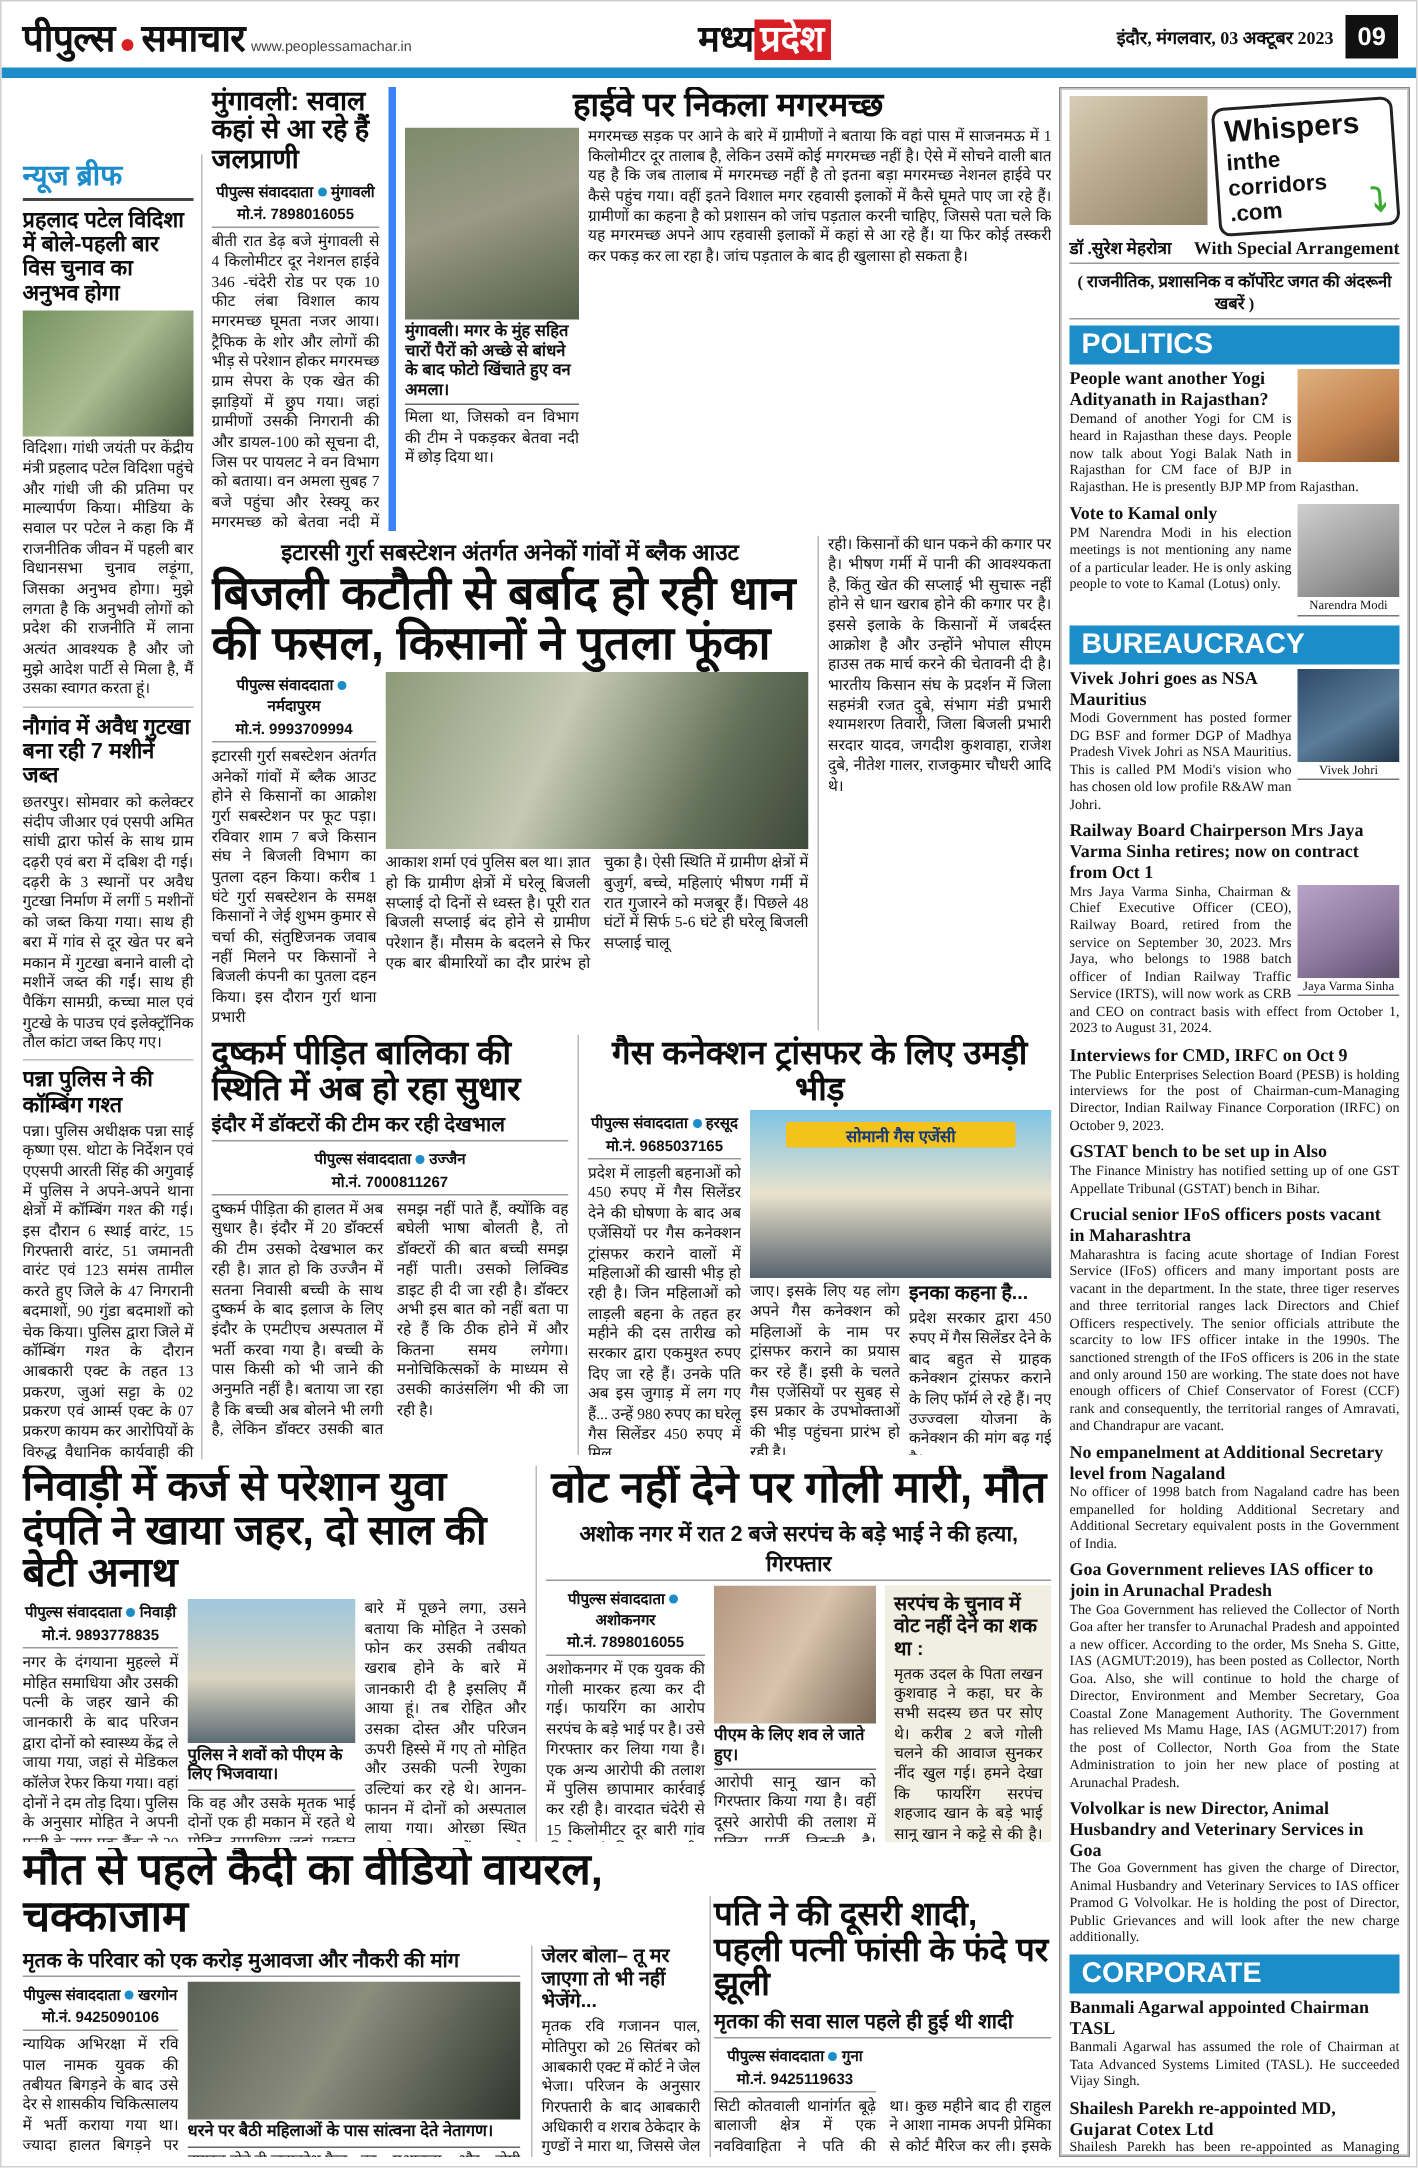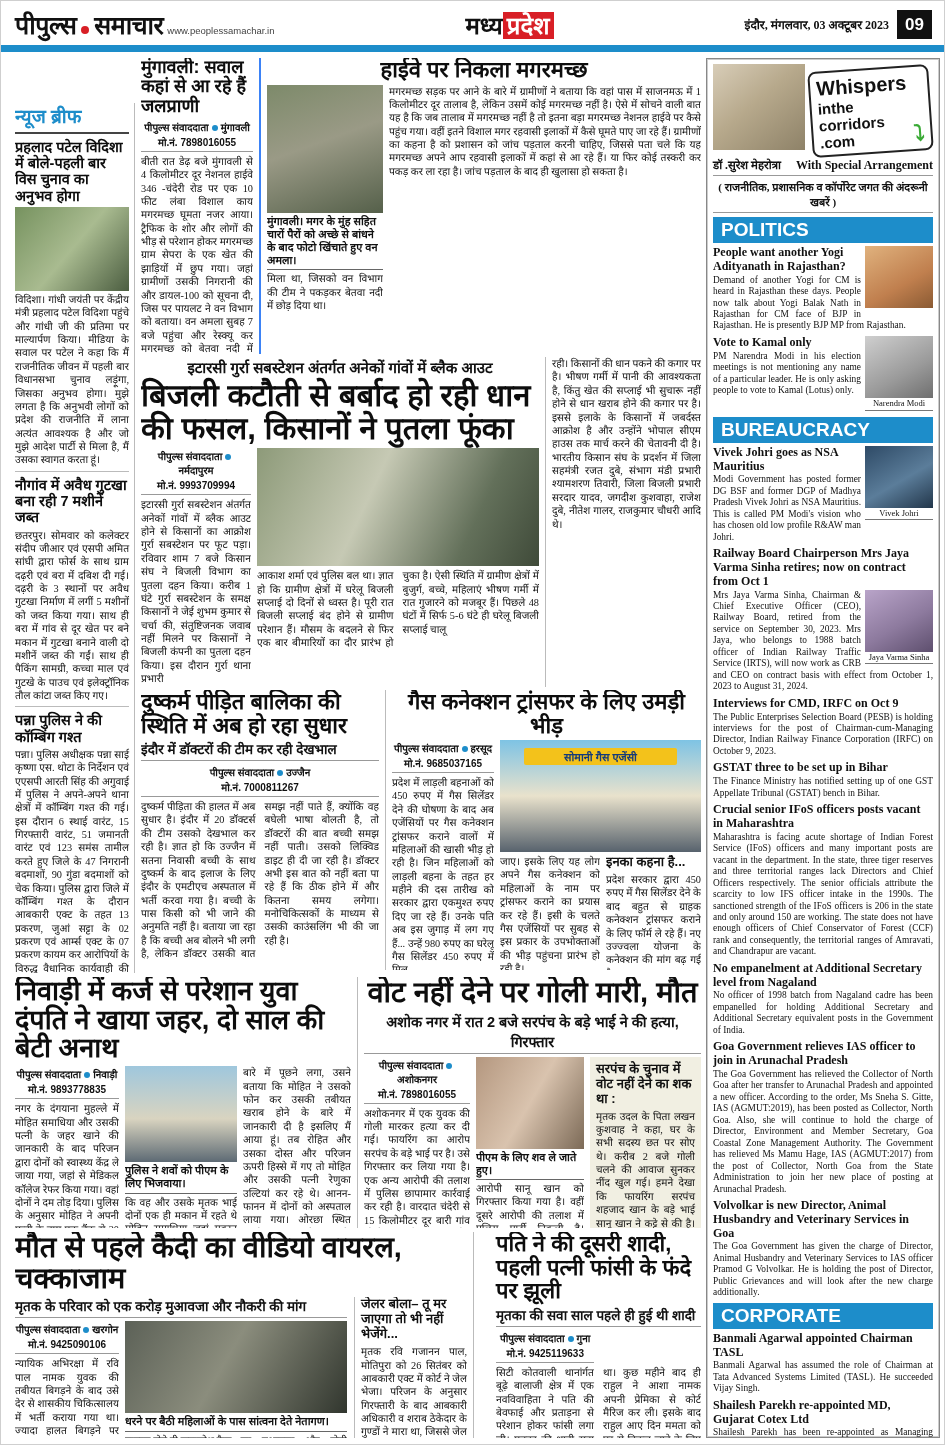--- a/index.html
+++ b/index.html
@@ -143,21 +143,21 @@
 
           <div class="row row1">
             <div class="col" style="width:112px;flex:none;">
               <h2 class="hl hl-md">मुंगावली: सवाल कहां से आ रहे हैं जलप्राणी</h2>
               <div class="credit">
                 <span>पीपुल्स संवाददाता</span><span class="dot"></span><span>मुंगावली</span>
                 <span class="phone">मो.नं. 7898016055</span>
               </div>
               <p class="body" style="margin:0;">बीती रात डेढ़ बजे मुंगावली से 4 किलोमीटर दूर नेशनल हाईवे 346 -चंदेरी रोड पर एक 10 फीट लंबा विशाल काय मगरमच्छ घूमता नजर आया। ट्रैफिक के शोर और लोगों की भीड़ से परेशान होकर मगरमच्छ ग्राम सेपरा के एक खेत की झाड़ियों में छुप गया। जहां ग्रामीणों उसकी निगरानी की और डायल-100 को सूचना दी, जिस पर पायलट ने वन विभाग को बताया। वन अमला सुबह 7 बजे पहुंचा और रेस्क्यू कर मगरमच्छ को बेतवा नदी में छोड़ा। बता दें एक सप्ताह पहले रहवासी इलाके में 7 फीट लंबा मगरमच्छ घूमता</p>
             </div>
-            <div class="col" style="flex:1;border-left:2px solid #3b82f6;padding-left:6px;">
+            <div class="col" style="flex:1;border-left:5px solid #3b82f6;padding-left:6px;">
               <h2 class="hl hl-lg" style="text-align:center;">हाईवे पर निकला मगरमच्छ</h2>
               <div style="display:flex;gap:6px;">
                 <div class="col" style="width:116px;flex:none;">
                   <div class="photo g-croc" style="width:100%;height:128px;"></div>
                   <div class="caption">मुंगावली। मगर के मुंह सहित चारों पैरों को अच्छे से बांधने के बाद फोटो खिंचाते हुए वन अमला।</div>
                   <p class="body" style="margin:0;">मिला था, जिसको वन विभाग की टीम ने पकड़कर बेतवा नदी में छोड़ दिया था।</p>
                 </div>
                 <p class="body col" style="margin:0;flex:1;">मगरमच्छ सड़क पर आने के बारे में ग्रामीणों ने बताया कि वहां पास में साजनमऊ में 1 किलोमीटर दूर तालाब है, लेकिन उसमें कोई मगरमच्छ नहीं है। ऐसे में सोचने वाली बात यह है कि जब तालाब में मगरमच्छ नहीं है तो इतना बड़ा मगरमच्छ नेशनल हाईवे पर कैसे पहुंच गया। वहीं इतने विशाल मगर रहवासी इलाकों में कैसे घूमते पाए जा रहे हैं। ग्रामीणों का कहना है को प्रशासन को जांच पड़ताल करनी चाहिए, जिससे पता चले कि यह मगरमच्छ अपने आप रहवासी इलाकों में कहां से आ रहे हैं। या फिर कोई तस्करी कर पकड़ कर ला रहा है। जांच पड़ताल के बाद ही खुलासा हो सकता है।</p>
               </div>
             </div>
@@ -289,21 +289,21 @@
                   <p class="body c2" style="margin:0;">वायरल होते ही जनाक्रोश फैल गया और पाल समाज एवं सकल हिंदू समाज ने मृतक रवि के परिवार को एक करोड़ का मुआवजा और दोषी अफसरों पर सख्त कार्रवाई की मांग को लेकर सड़क पर शव रखकर जाम लगा दिया।</p>
                 </div>
               </div>
             </div>
             <div class="col" style="flex:1;border-left:1px solid #bbb;padding-left:6px;">
               <div class="qtitle">जेलर बोला– तू मर जाएगा तो भी नहीं भेजेंगे...</div>
               <p class="body" style="margin:0;">मृतक रवि गजानन पाल, मोतिपुरा को 26 सितंबर को आबकारी एक्ट में कोर्ट ने जेल भेजा। परिजन के अनुसार गिरफ्तारी के बाद आबकारी अधिकारी व शराब ठेकेदार के गुण्डों ने मारा था, जिससे जेल में तबियत बिगड़ी। मृतक वीडियो 30 तारीख को वायरल हुआ, जिसमें रवि बोल रहा है कि जेलर ने कहा–तू मर जाएगा तो भी नहीं भेजूंगा (अस्पताल), तो आज गिर गया चक्कर खा के, तीन घंटे पड़ा रहा। एक अन्य वीडियो में रवि को खून की उल्टी हो रही थी।</p>
             </div>
           </div>
         </div>
-        <div class="col" style="flex:1;border-left:1px solid #bbb;padding-left:22px;">
+        <div class="col" style="flex:1;border-left:1px solid #bbb;padding-left:2px;margin-top:32px;">
           <h2 class="hl hl-lg">पति ने की दूसरी शादी, पहली पत्नी फांसी के फंदे पर झूली</h2>
           <div class="subhead">मृतका की सवा साल पहले ही हुई थी शादी</div>
           <div class="credit" style="width:48%;">
             <span>पीपुल्स संवाददाता</span><span class="dot"></span><span>गुना</span>
             <span class="phone">मो.नं. 9425119633</span>
           </div>
           <p class="body c2" style="margin:0;">सिटी कोतवाली थानांर्गत बूढ़े बालाजी क्षेत्र में एक नवविवाहिता ने पति की बेवफाई और प्रताड़ना से परेशान होकर फांसी लगा ली। मृतका की शादी सवा साल पहले ही हुई थी। पति ने छह माह पूर्व दूसरी महिला से शादी की है। पुलिस के अनुसार राघौगढ़ के ग्राम डोबा निवासी ममता पाल (19) का विवाह डेढ़ वर्ष पूर्व बूढ़े बालाजी निवासी राहुल पाल से हुआ था। कुछ महीने बाद ही राहुल ने आशा नामक अपनी प्रेमिका से कोर्ट मैरिज कर ली। इसके बाद राहुल आए दिन ममता को घर से निकल जाने के लिए मारपीट करता था। राहुल की दूसरी पत्नी भी फोन पर धमकियां एवं गाली गलौच करती थी। मायके वालों के अनुसार एक माह पूर्व राहुल ने ममता को करंट लगाया था, लेकिन रिश्तेदारों के सामने माफी मांग ली थी।</p>
         </div>
       </div>
 
@@ -357,21 +357,21 @@
             <span class="ph photo g-port4" style="display:block;"></span>
             <span class="pc">Jaya Varma Sinha</span>
           </span>
         <p class="sb-body">Mrs Jaya Varma Sinha, Chairman &amp; Chief Executive Officer (CEO), Railway Board, retired from the service on September 30, 2023. Mrs Jaya, who belongs to 1988 batch officer of Indian Railway Traffic Service (IRTS), will now work as CRB and CEO on contract basis with effect from October 1, 2023 to August 31, 2024.</p>
       </div>
       <div class="sb-item">
         <h4 class="sb-title">Interviews for CMD, IRFC on Oct 9</h4>
         <p class="sb-body">The Public Enterprises Selection Board (PESB) is holding interviews for the post of Chairman-cum-Managing Director, Indian Railway Finance Corporation (IRFC) on October 9, 2023.</p>
       </div>
       <div class="sb-item">
-        <h4 class="sb-title">GSTAT three to be set up in Bihar</h4>
+        <h4 class="sb-title">GSTAT bench to be set up in Also</h4>
         <p class="sb-body">The Finance Ministry has notified setting up of one GST Appellate Tribunal (GSTAT) bench in Bihar.</p>
       </div>
       <div class="sb-item">
         <h4 class="sb-title">Crucial senior IFoS officers posts vacant in Maharashtra</h4>
         <p class="sb-body">Maharashtra is facing acute shortage of Indian Forest Service (IFoS) officers and many important posts are vacant in the department. In the state, three tiger reserves and three territorial ranges lack Directors and Chief Officers respectively. The senior officials attribute the scarcity to low IFS officer intake in the 1990s. The sanctioned strength of the IFoS officers is 206 in the state and only around 150 are working. The state does not have enough officers of Chief Conservator of Forest (CCF) rank and consequently, the territorial ranges of Amravati, and Chandrapur are vacant.</p>
       </div>
       <div class="sb-item">
         <h4 class="sb-title">No empanelment at Additional Secretary level from Nagaland</h4>
         <p class="sb-body">No officer of 1998 batch from Nagaland cadre has been empanelled for holding Additional Secretary and Additional Secretary equivalent posts in the Government of India.</p>
       </div>

